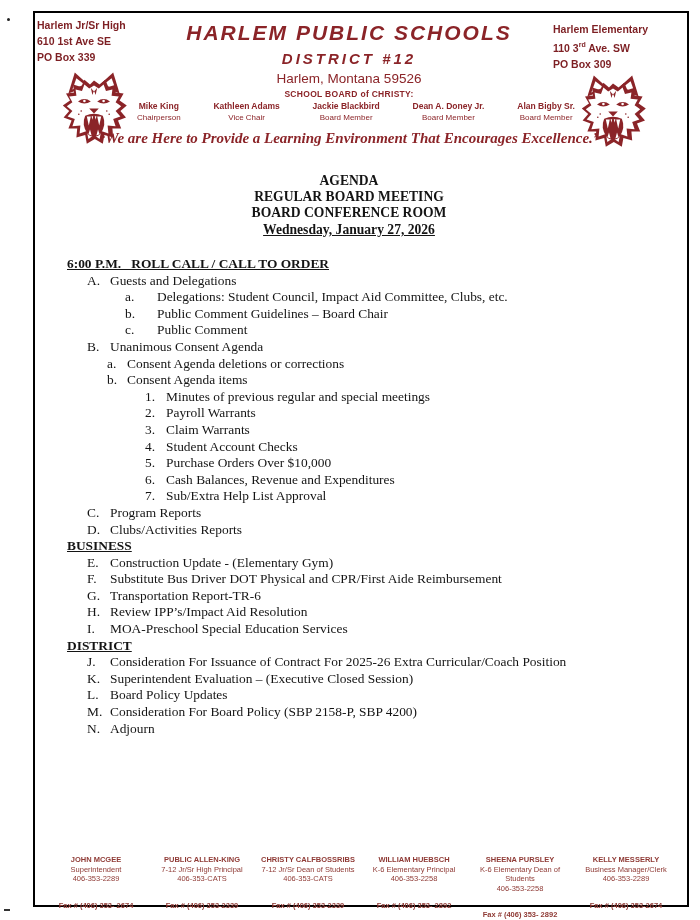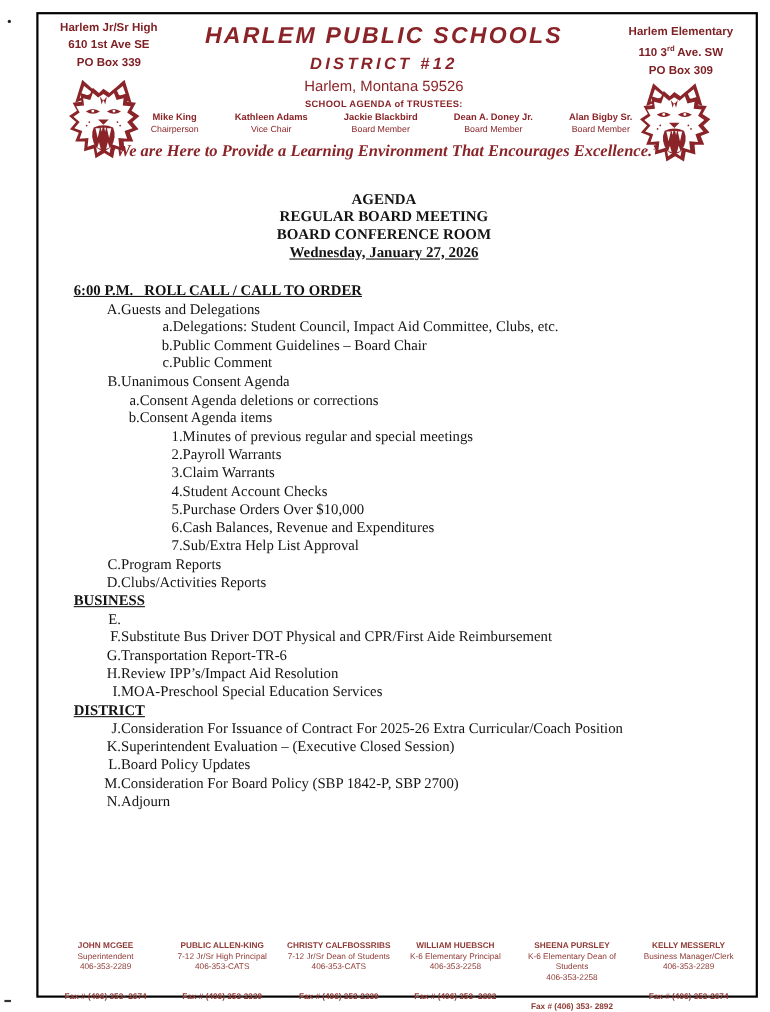--- a/index.html
+++ b/index.html
@@ -15,21 +15,21 @@
     position:relative;overflow:hidden;
   }
   .page{position:absolute;left:0;top:0;width:700px;height:920px;background:var(--paper);}
   .scan-dot{position:absolute;left:7px;top:18px;width:3px;height:3px;background:#222;border-radius:50%;}
   .scan-dash{position:absolute;left:4px;top:909px;width:6px;height:2px;background:#333;}
   .border-box{
     position:absolute;left:33px;top:11px;width:656px;height:896px;
     border:2px solid #000;background:#fff;
   }
   
-  .school-block{position:absolute;text-align:center;color:var(--maroon-dark);font-weight:bold;font-size:10.5px;line-height:16px;}
+  .school-block{position:absolute;color:var(--maroon-dark);font-weight:bold;font-size:10.5px;line-height:16px;}
   .school-left{left:2px;top:4px;width:124px;}
   .school-right{left:518px;top:8px;width:132px;}
   .school-block sup{font-size:7px;}
   .center-head{position:absolute;left:0;right:24px;text-align:center;color:var(--maroon);}
   .district-title{top:8px;font-size:21px;font-weight:bold;font-style:italic;letter-spacing:2px;}
   .district-subtitle{top:37px;font-size:15px;font-weight:bold;font-style:italic;letter-spacing:3px;}
   .city-line{top:58px;font-size:13.5px;}
   .board-label{top:76px;font-size:8.5px;font-weight:bold;letter-spacing:.3px;}
   .trustees{position:absolute;left:102px;top:87px;width:438px;display:flex;justify-content:space-between;}
   .trustee{text-align:center;color:var(--maroon);}
@@ -48,21 +48,21 @@
     position:absolute;left:0;right:24px;top:160px;text-align:center;
     font-family:"Liberation Serif",serif;font-weight:bold;font-size:13.6px;
     line-height:16.2px;color:var(--ink);
   }
   .title-block .underlined{text-decoration:underline;}
   
   .agenda{
     position:absolute;left:32px;right:10px;top:243px;
     font-family:"Liberation Serif",serif;font-size:13.4px;line-height:16.6px;color:var(--ink);
   }
-  .agenda-row{display:flex;text-align:right;}
+  .agenda-row{display:flex;}
   .agenda-row.heading span{font-weight:bold;text-decoration:underline;white-space:pre-wrap;}
   .agenda-row .marker{flex:0 0 auto;}
   .lvl1{padding-left:20px;} .lvl1 .marker{width:23px;}
   .lvl2{padding-left:40px;} .lvl2 .marker{width:20px;}
   .lvl3{padding-left:58px;} .lvl3 .marker{width:32px;}
   .lvl4{padding-left:78px;} .lvl4 .marker{width:21px;}
   
   .footer{
     position:absolute;left:0;right:0;top:842px;display:flex;
     justify-content:space-between;padding:0 8px;
@@ -88,21 +88,21 @@
 
     <div class="school-block school-right">
       <div>Harlem Elementary</div>
       <div><span>110 3</span><sup>rd</sup><span> Ave. SW</span></div>
       <div>PO Box 309</div>
     </div>
 
     <div class="center-head district-title">HARLEM PUBLIC SCHOOLS</div>
     <div class="center-head district-subtitle">DISTRICT #12</div>
     <div class="center-head city-line">Harlem, Montana 59526</div>
-    <div class="center-head board-label">SCHOOL AGENDA of TRUSTEES:</div>
+    <div class="center-head board-label">SCHOOL BOARD of CHRISTY:</div>
 
     <div class="trustees">
         <div class="trustee">
           <div class="t-name">Mike King</div>
           <div class="t-role">Chairperson</div>
         </div>
         <div class="trustee">
           <div class="t-name">Kathleen Adams</div>
           <div class="t-role">Vice Chair</div>
         </div>
@@ -250,20 +250,21 @@
         </div>
         <div class="agenda-row lvl1">
           <span class="marker">D.</span>
           <span>Clubs/Activities Reports</span>
         </div>
         <div class="agenda-row lvl0 heading">
           <span>BUSINESS</span>
         </div>
         <div class="agenda-row lvl1">
           <span class="marker">E.</span>
+          <span>Construction Update - (Elementary Gym)</span>
         </div>
         <div class="agenda-row lvl1">
           <span class="marker">F.</span>
           <span>Substitute Bus Driver DOT Physical and CPR/First Aide Reimbursement</span>
         </div>
         <div class="agenda-row lvl1">
           <span class="marker">G.</span>
           <span>Transportation Report-TR-6</span>
         </div>
         <div class="agenda-row lvl1">
@@ -284,21 +285,21 @@
         <div class="agenda-row lvl1">
           <span class="marker">K.</span>
           <span>Superintendent Evaluation – (Executive Closed Session)</span>
         </div>
         <div class="agenda-row lvl1">
           <span class="marker">L.</span>
           <span>Board Policy Updates</span>
         </div>
         <div class="agenda-row lvl1">
           <span class="marker">M.</span>
-          <span>Consideration For Board Policy (SBP 1842-P, SBP 2700)</span>
+          <span>Consideration For Board Policy (SBP 2158-P, SBP 4200)</span>
         </div>
         <div class="agenda-row lvl1">
           <span class="marker">N.</span>
           <span>Adjourn</span>
         </div>
       </div>
 
     <div class="footer">
         <div class="contact">
           <div class="c-name">JOHN MCGEE</div>

